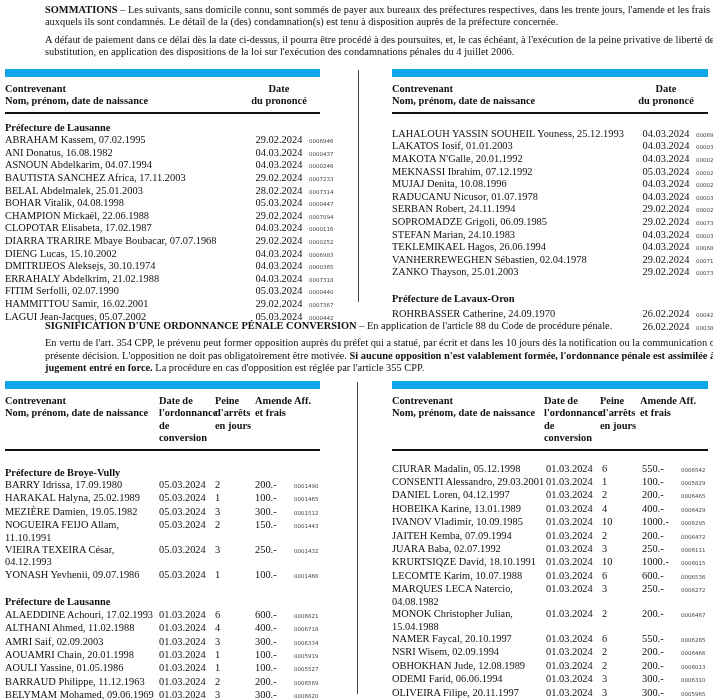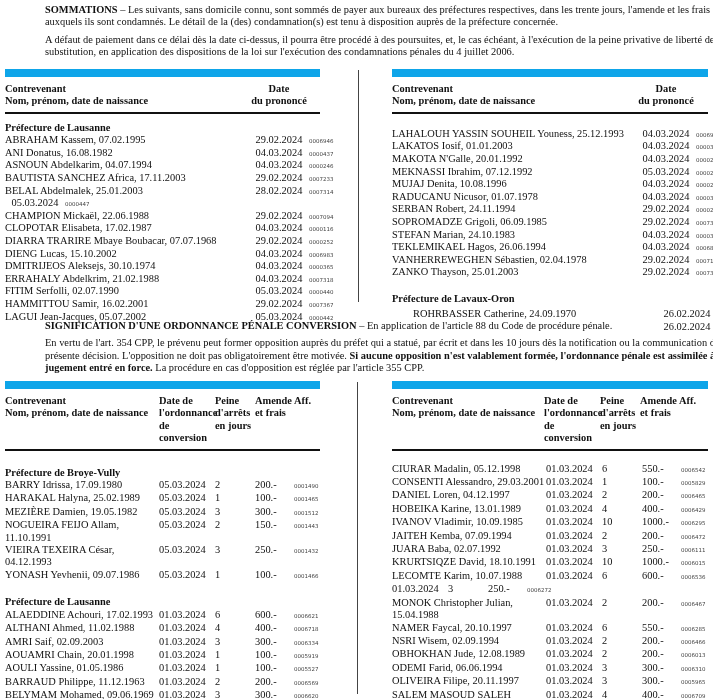--- a/index.html
+++ b/index.html
@@ -61,20 +61,21 @@
         <div class="c-name">BAUTISTA SANCHEZ Africa, 17.11.2003</div>
         <div class="c-date">29.02.2024</div>
         <div class="c-code">0007233</div>
       </div>
       <div class="row">
         <div class="c-name">BELAL Abdelmalek, 25.01.2003</div>
         <div class="c-date">28.02.2024</div>
         <div class="c-code">0007314</div>
       </div>
       <div class="row">
+        <div class="c-name">BOHAR Vitalik, 04.08.1998</div>
         <div class="c-date">05.03.2024</div>
         <div class="c-code">0000447</div>
       </div>
       <div class="row">
         <div class="c-name">CHAMPION Mickaël, 22.06.1988</div>
         <div class="c-date">29.02.2024</div>
         <div class="c-code">0007094</div>
       </div>
       <div class="row">
         <div class="c-name">CLOPOTAR Elisabeta, 17.02.1987</div>
@@ -188,21 +189,21 @@
         <div class="c-date">29.02.2024</div>
         <div class="c-code">0007195</div>
       </div>
       <div class="row">
         <div class="c-name">ZANKO Thayson, 25.01.2003</div>
         <div class="c-date">29.02.2024</div>
         <div class="c-code">0007355</div>
       </div>
     </div>
   <div class="pref" style="margin-top:14px;">Préfecture de Lavaux-Oron</div>
-  <div id="t1-right-rows2" style="margin-top:3px;margin-left:21px;">
+  <div id="t1-right-rows2" style="margin-top:3px;">
       <div class="row">
         <div class="c-name">ROHRBASSER Catherine, 24.09.1970</div>
         <div class="c-date">26.02.2024</div>
         <div class="c-code">0004281</div>
       </div>
       <div class="row">
         <div class="c-name"></div>
         <div class="c-date">26.02.2024</div>
         <div class="c-code">0003873</div>
       </div>
@@ -402,20 +403,21 @@
         <div class="c-code">0006015</div>
       </div>
       <div class="row">
         <div class="c-name">LECOMTE Karim, 10.07.1988</div>
         <div class="c-date">01.03.2024</div>
         <div class="c-days">6</div>
         <div class="c-amt">600.-</div>
         <div class="c-code">0006536</div>
       </div>
       <div class="row">
+        <div class="c-name">MARQUES LECA Natercio, 04.08.1982</div>
         <div class="c-date">01.03.2024</div>
         <div class="c-days">3</div>
         <div class="c-amt">250.-</div>
         <div class="c-code">0006272</div>
       </div>
       <div class="row">
         <div class="c-name">MONOK Christopher Julian, 15.04.1988</div>
         <div class="c-date">01.03.2024</div>
         <div class="c-days">2</div>
         <div class="c-amt">200.-</div>

